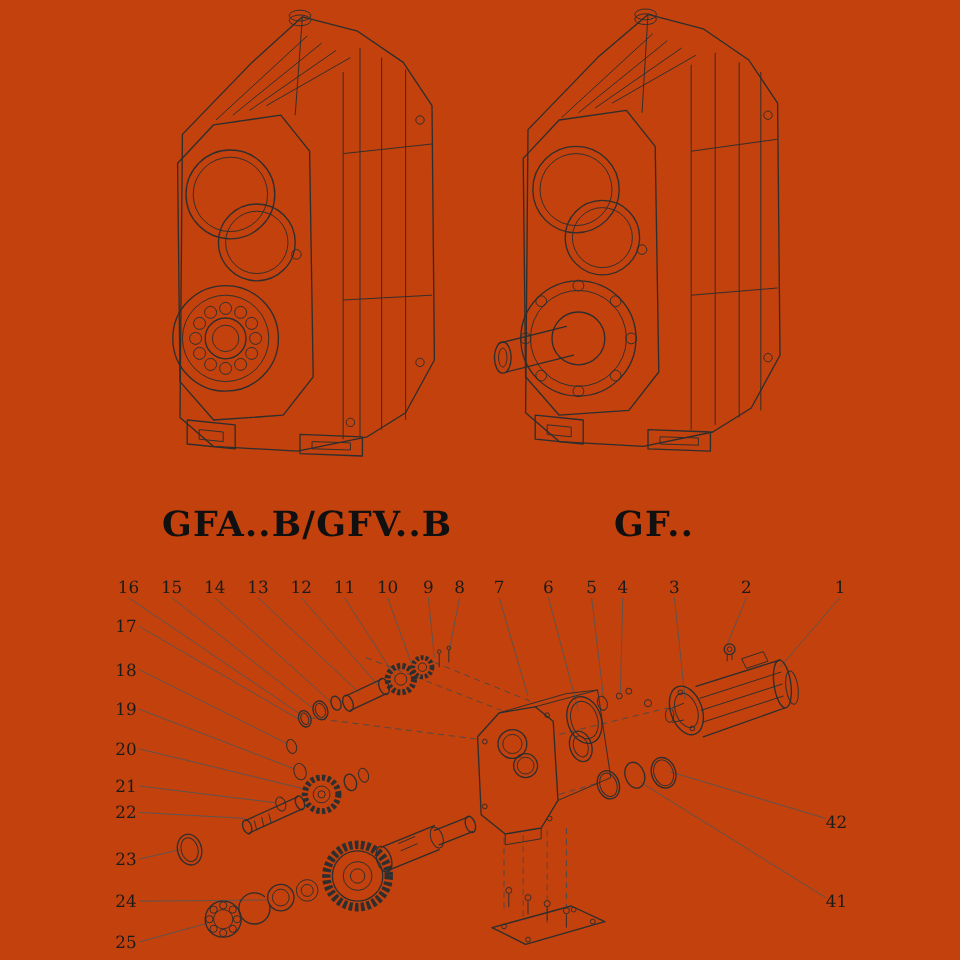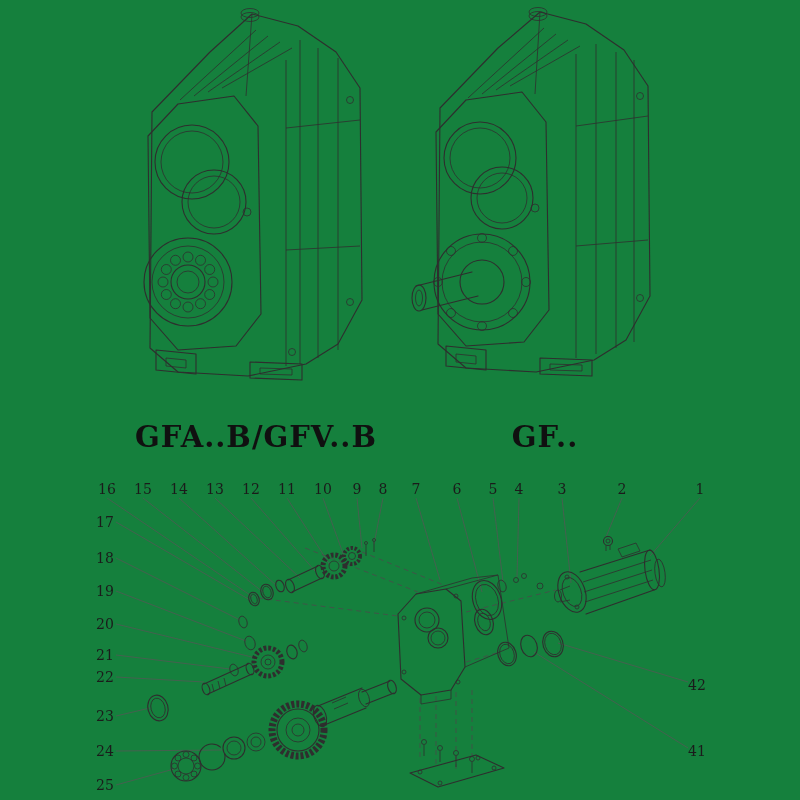--- a/index.html
+++ b/index.html
@@ -1,16 +1,16 @@
 <!DOCTYPE html>
 <html><head>
 <meta charset="utf-8">
 <style>
   html,body{margin:0;padding:0;background:#fff;}
-  .page{position:relative;width:800px;height:800px;background:#15803d;overflow:hidden;
+  .page{position:relative;width:800px;height:800px;background:#c2410c;overflow:hidden;
         font-family:"DejaVu Serif", serif;}
   svg{display:block}
   .ln{stroke:#2e2e2e;fill:none;stroke-width:1.1;stroke-linejoin:round;stroke-linecap:round}
   .ln2{stroke:#2e2e2e;fill:none;stroke-width:0.8;stroke-linejoin:round}
   .thin{stroke:#555;fill:none;stroke-width:0.75}
   .dash{stroke:#4a4a4a;fill:none;stroke-width:0.8;stroke-dasharray:5 4}
   .teeth{fill:none;stroke:#2e2e2e}
   .num{font:14px "DejaVu Serif", serif;fill:#1b1b1b}
   .model{font:bold 29px "DejaVu Serif", serif;fill:#101010;letter-spacing:1px}
 </style>

